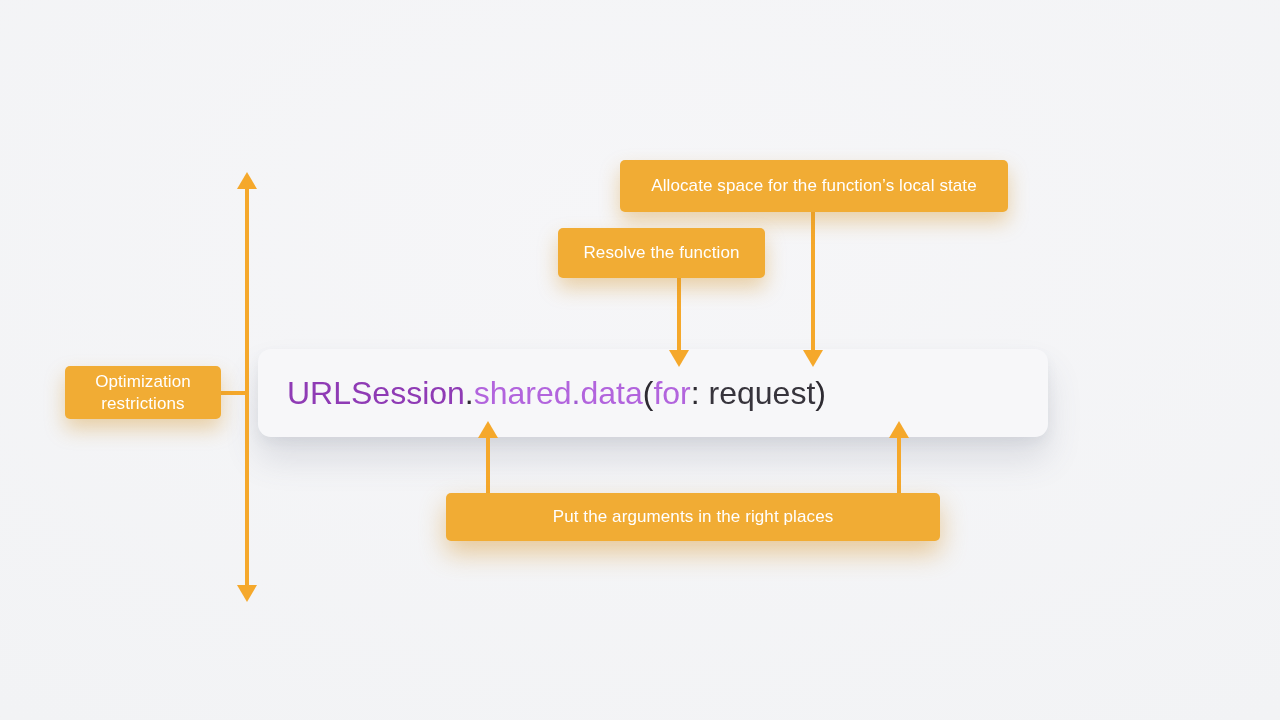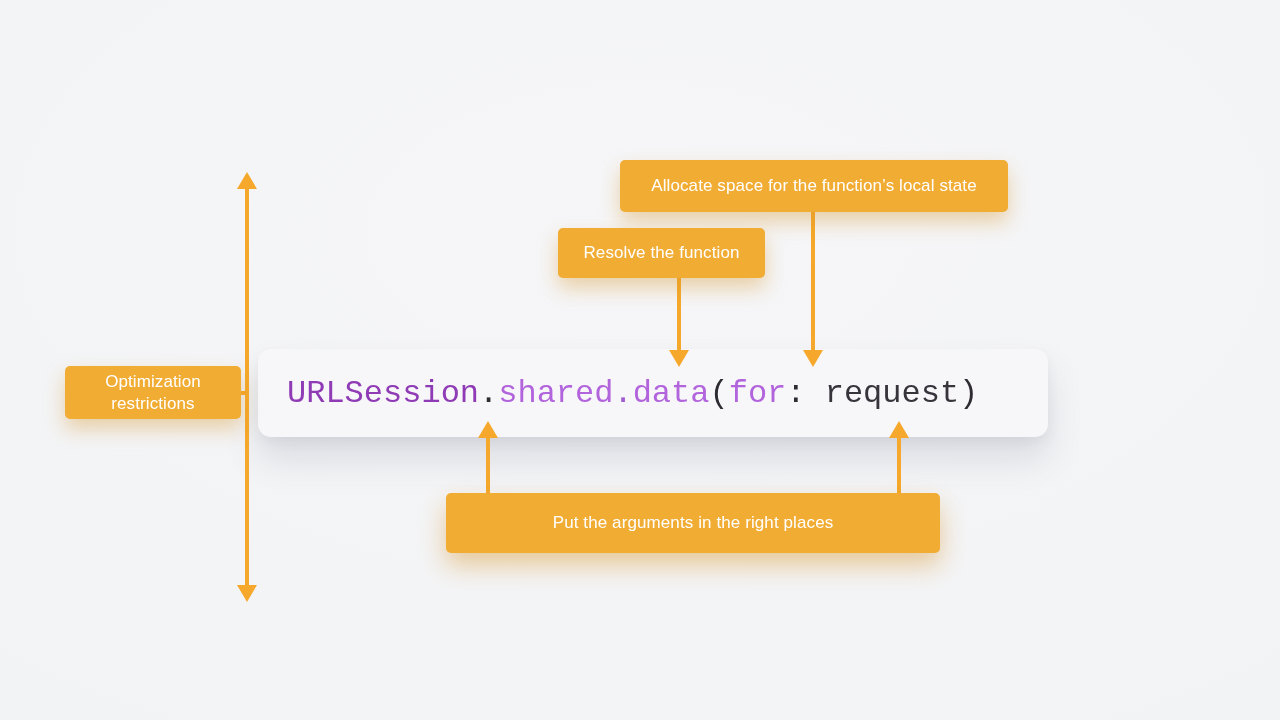--- a/index.html
+++ b/index.html
@@ -33,37 +33,37 @@
     font-weight: 500;
     letter-spacing: 0.1px;
     text-align: center;
     box-shadow: 0 10px 20px rgba(214, 146, 38, 0.38);
     z-index: 3;
   }
   .label-box.nowrap { white-space: nowrap; }
 
   .box-allocate  { left: 620px; top: 160px; width: 388px; height: 52px; }
   .box-resolve   { left: 558px; top: 228px; width: 207px; height: 50px; }
-  .box-opt       { left: 65px;  top: 366px; width: 176px; height: 53px; line-height: 1.25; padding: 4px 8px; }
-  .box-args      { left: 446px; top: 493px; width: 494px; height: 60px; box-shadow: 0 12px 26px rgba(214, 146, 38, 0.45); }
+  .box-opt       { left: 65px;  top: 366px; width: 156px; height: 53px; line-height: 1.25; padding: 4px 8px; }
+  .box-args      { left: 446px; top: 493px; width: 494px; height: 48px; box-shadow: 0 12px 26px rgba(214, 146, 38, 0.45); }
 
   
   .code-box {
     position: absolute;
     left: 258px; top: 349px;
     width: 790px; height: 88px;
     background: var(--code-box-bg, #F7F7F9);
     border-radius: 13px;
     box-shadow: 0 22px 34px rgba(90, 95, 120, 0.16), 0 6px 12px rgba(90, 95, 120, 0.07);
     display: flex;
     align-items: center;
     z-index: 1;
   }
   .code-text {
-    font-family: Liberation Mono, monospace;
+    font-family: Liberation Sans, sans-serif;
     font-size: 32px;
     font-weight: 500;
     padding-left: 29px;
     white-space: pre;
     letter-spacing: 0;
   }
 
   
   .line-v, .line-h { position: absolute; background: var(--line-orange, #F5A82B); z-index: 2; }
   .line-v { width: 4px; }

